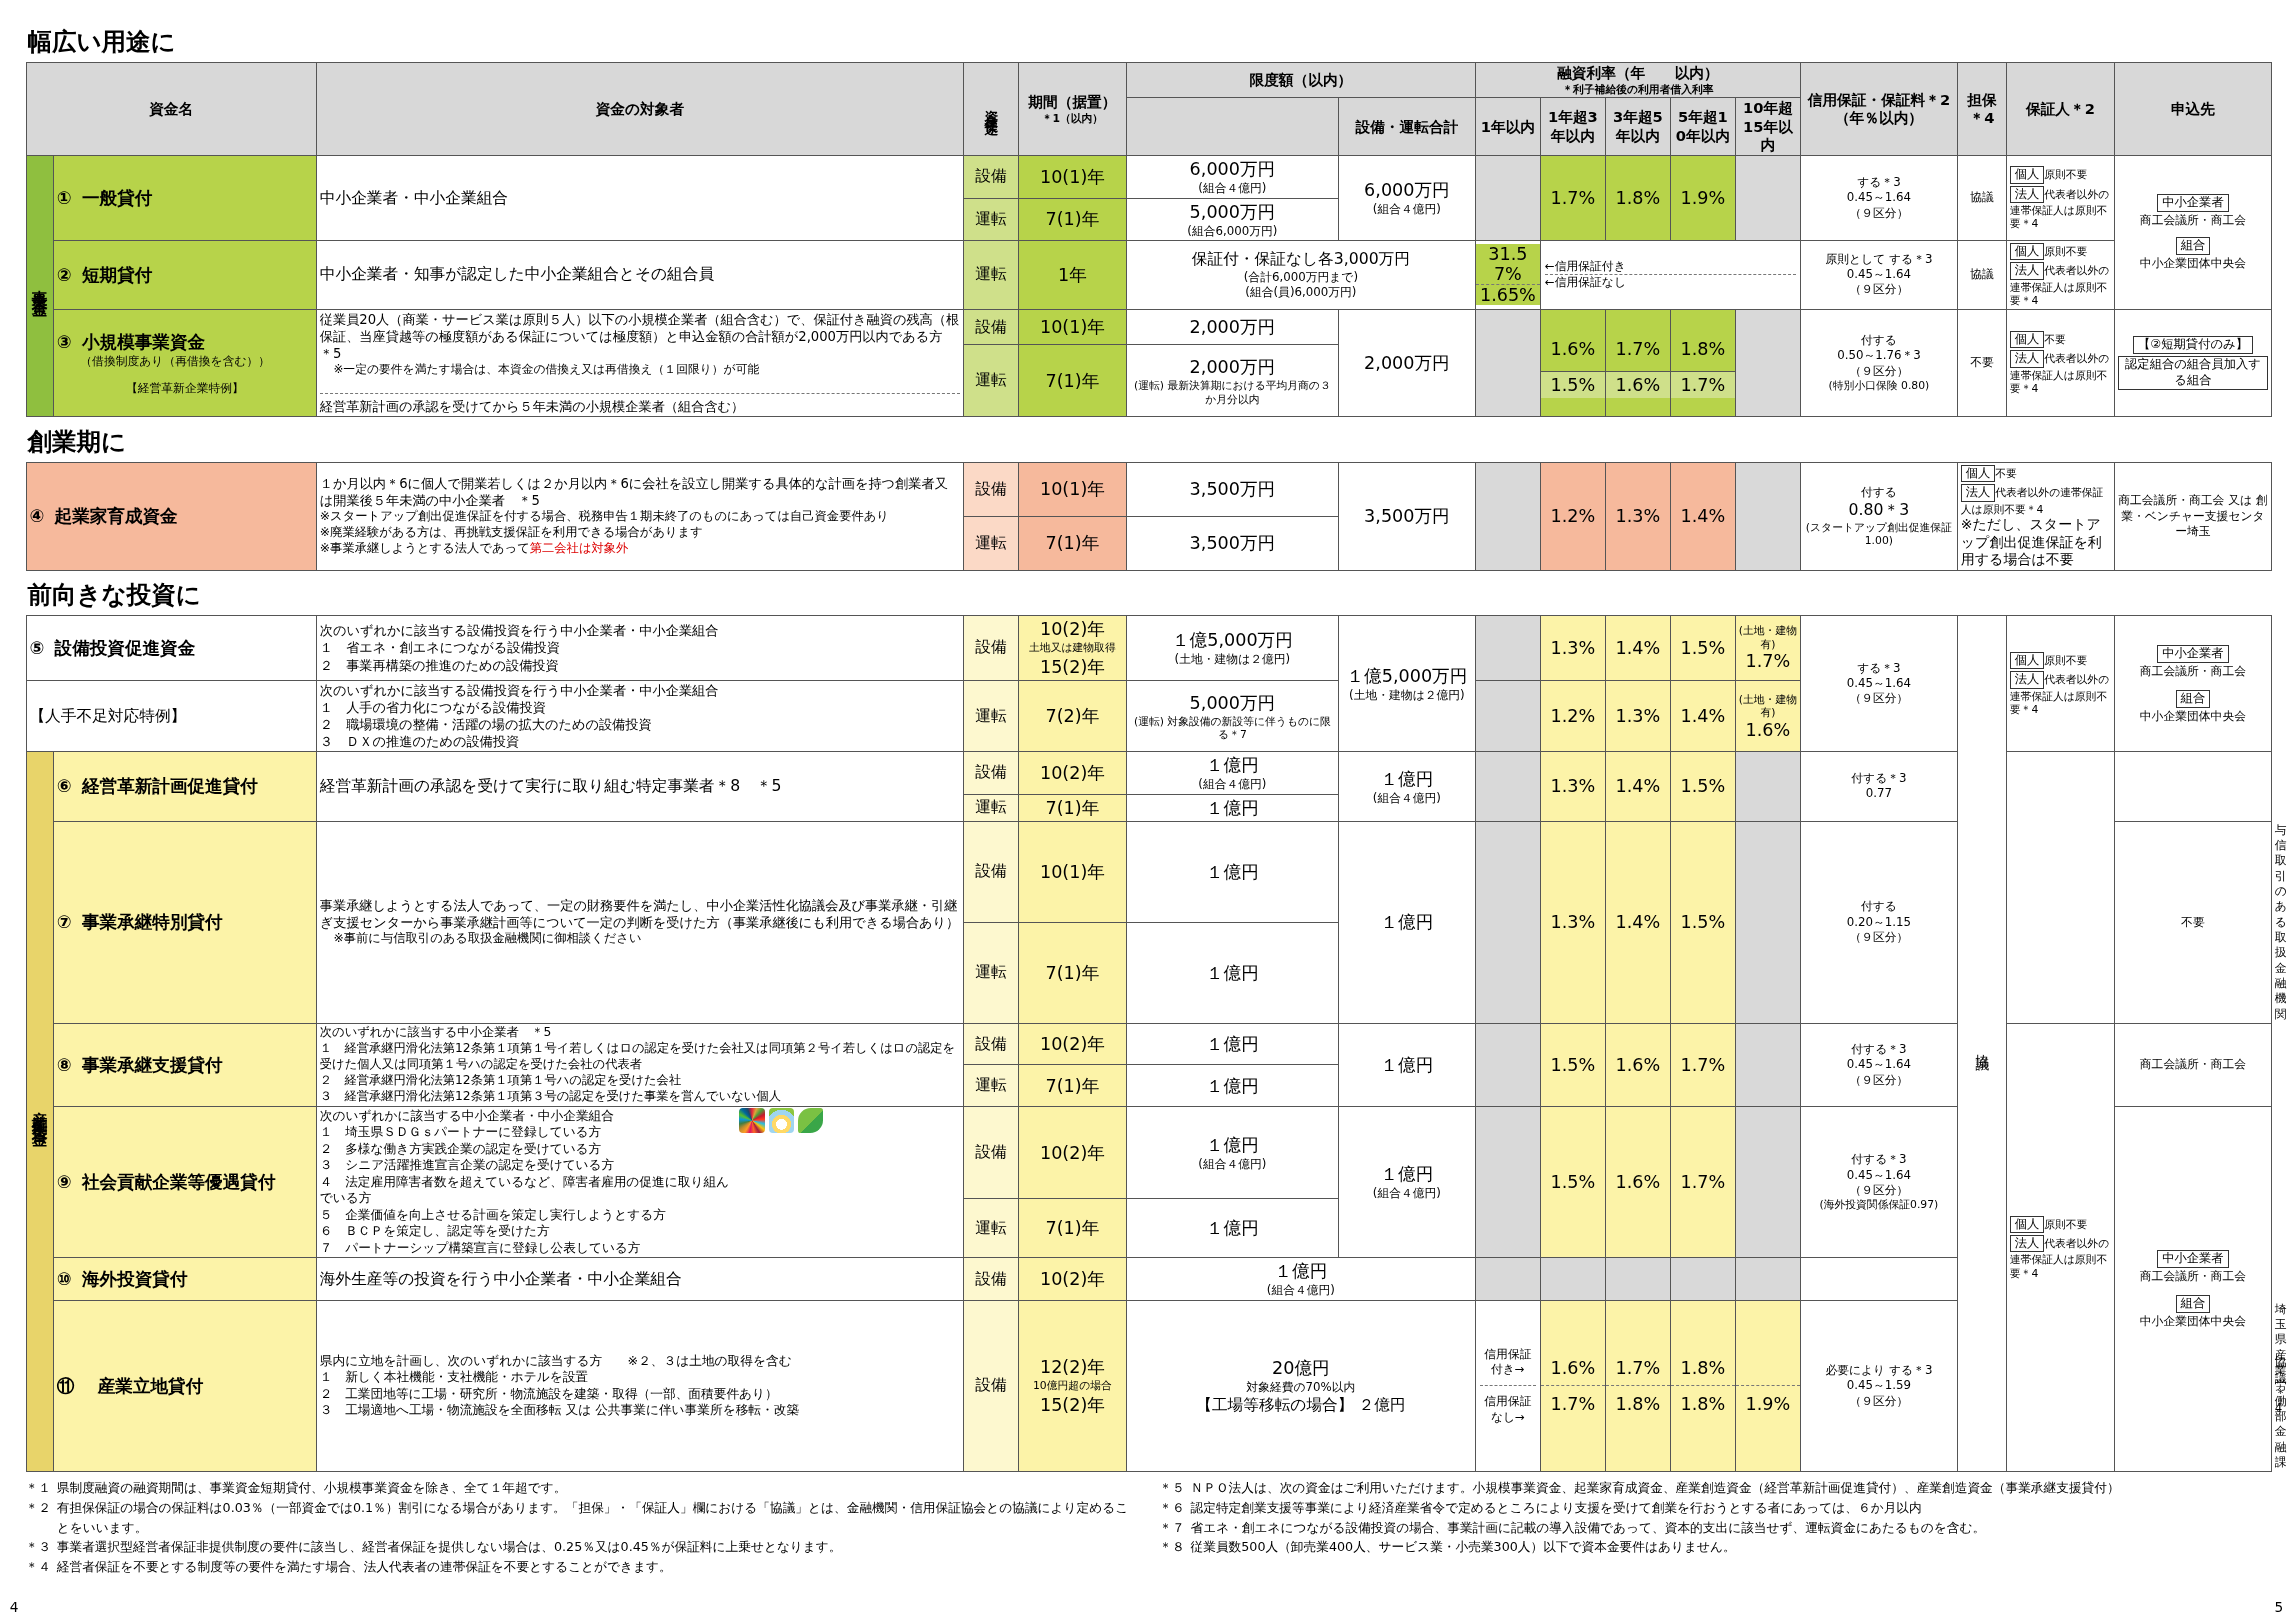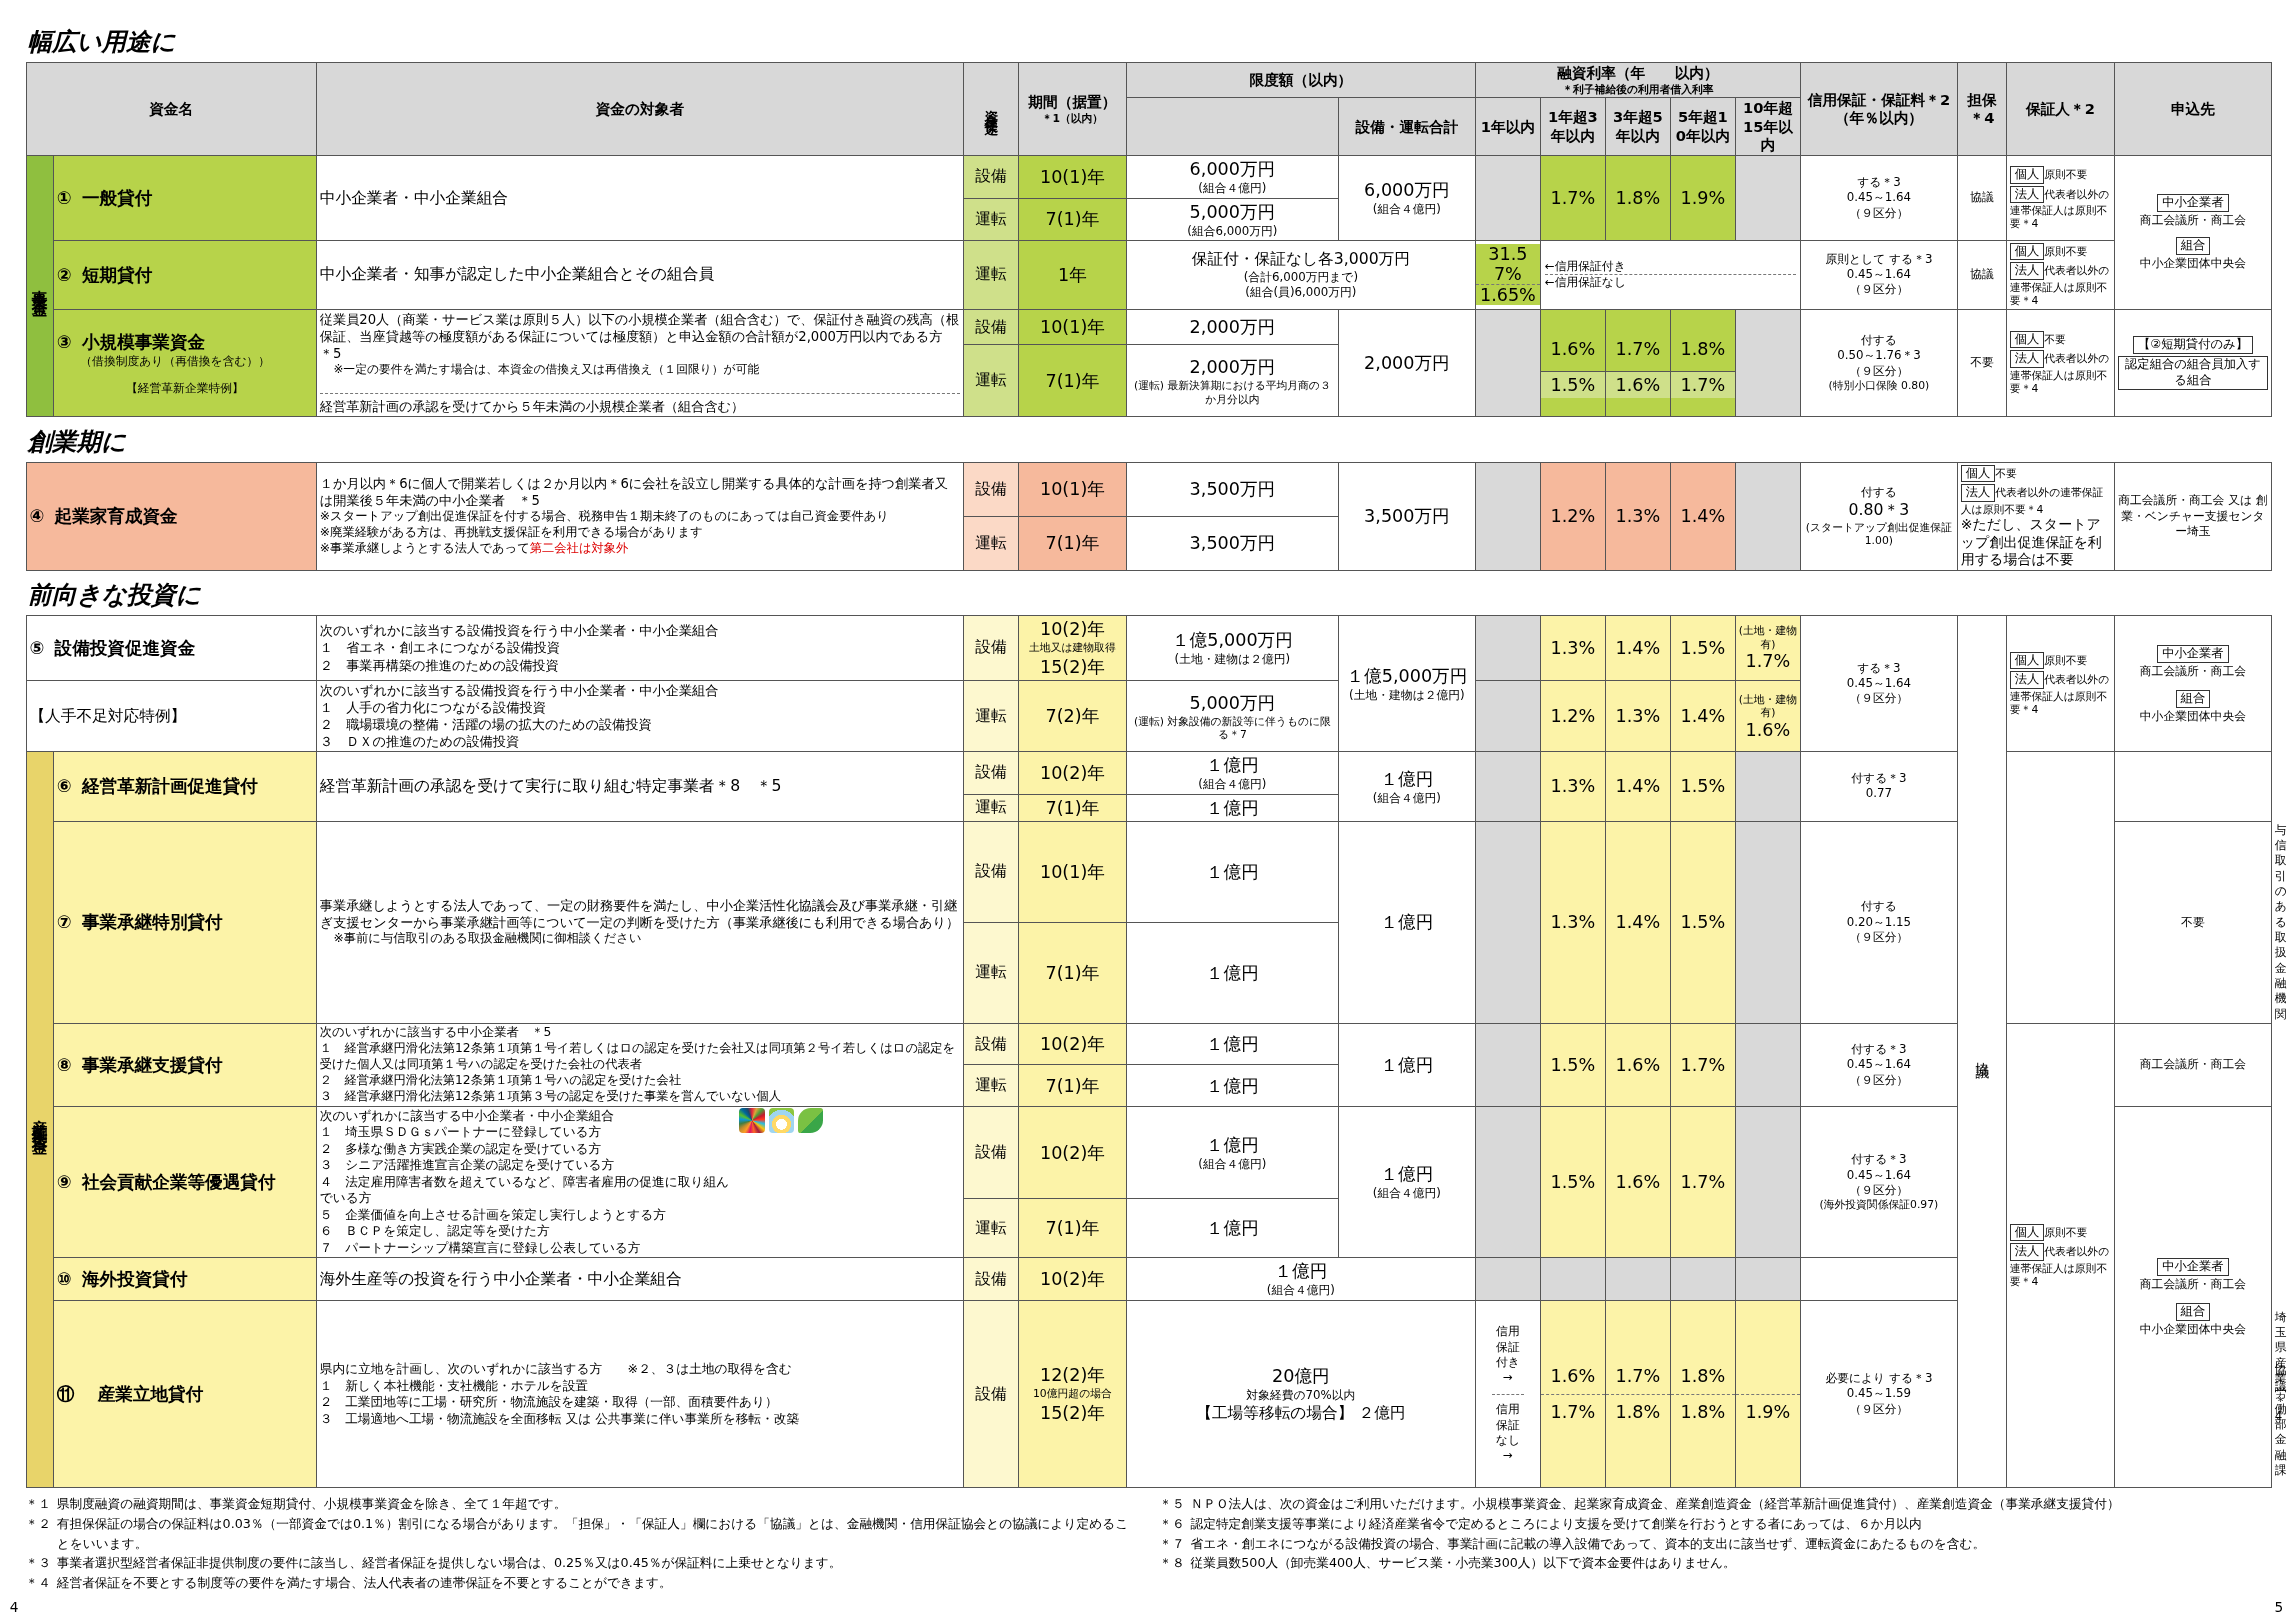--- a/index.html
+++ b/index.html
@@ -4,21 +4,21 @@
 <style>
   html,body{margin:0;padding:0;background:#fff;}
   body{width:2293px;height:1621px;font-family:"DejaVu Sans","Liberation Sans",sans-serif;color:#000;}
   .page{position:relative;width:2293px;height:1621px;box-sizing:border-box;padding:17.6px 25.5px 0 25.5px;}
   .hdr{display:flex;align-items:flex-start;justify-content:space-between;}
   .title{font-size:33px;font-weight:bold;letter-spacing:1px;}
   .title .num{margin-left:33px;font-size:29px;}
   .hdr-right{text-align:right;font-size:14.7px;line-height:1.5;}
   .asof{font-size:18.6px;margin-bottom:3.9px;margin-right:9.8px;}
   .note-bracket{display:inline-block;border-left:2px solid #000;border-right:2px solid #000;border-radius:60% / 7.8px;padding:3.9px 11.8px;font-size:14px;line-height:1.55;text-align:left;}
-  .sec-label{font-size:24.5px;font-weight:bold;margin:7.8px 0 3.9px 2px;font-style:italic;}
+  .sec-label{font-size:24.5px;font-weight:bold;margin:7.8px 0 3.9px 2px;}
   table{border-collapse:collapse;table-layout:fixed;width:100%;}
   td,th{border:1px solid #555;padding:1px 2.9px;font-size:13.7px;vertical-align:middle;text-align:center;word-break:break-all;}
   .thead td{background:#d8d8d8;font-weight:bold;font-size:14.7px;line-height:1.25;}
   .lft{text-align:left;}
   .grn{background:#b7d34a;}
   .grn2{background:#cfe08a;}
   .pink{background:#f6b99c;}
   .pink2{background:#fbd9c6;}
   .yel{background:#fcf3a8;}
   .yel2{background:#fdf8cf;}
@@ -615,21 +615,21 @@
       <td class="yel">
         <div class="big">12(2)年</div>
         <div class="tiny">10億円超の場合</div>
         <div class="big">15(2)年</div>
       </td>
       <td colspan="2">
         <div class="big">20億円</div>
         <div class="tiny2">対象経費の70%以内</div>
         <div class="mid">【工場等移転の場合】 ２億円</div>
       </td>
-      <td style="padding:16px">
+      <td style="padding:4px">
         <div class="tiny2 dashb" style="padding:7.8px 0">信用保証付き→</div>
         <div class="tiny2" style="padding:7.8px 0">信用保証なし→</div>
       </td>
       <td class="yel" style="padding:0">
         <div class="big dashb" style="padding:7.8px 0">1.6%</div>
         <div class="big" style="padding:7.8px 0">1.7%</div>
       </td>
       <td class="yel" style="padding:0">
         <div class="big dashb" style="padding:7.8px 0">1.7%</div>
         <div class="big" style="padding:7.8px 0">1.8%</div>

